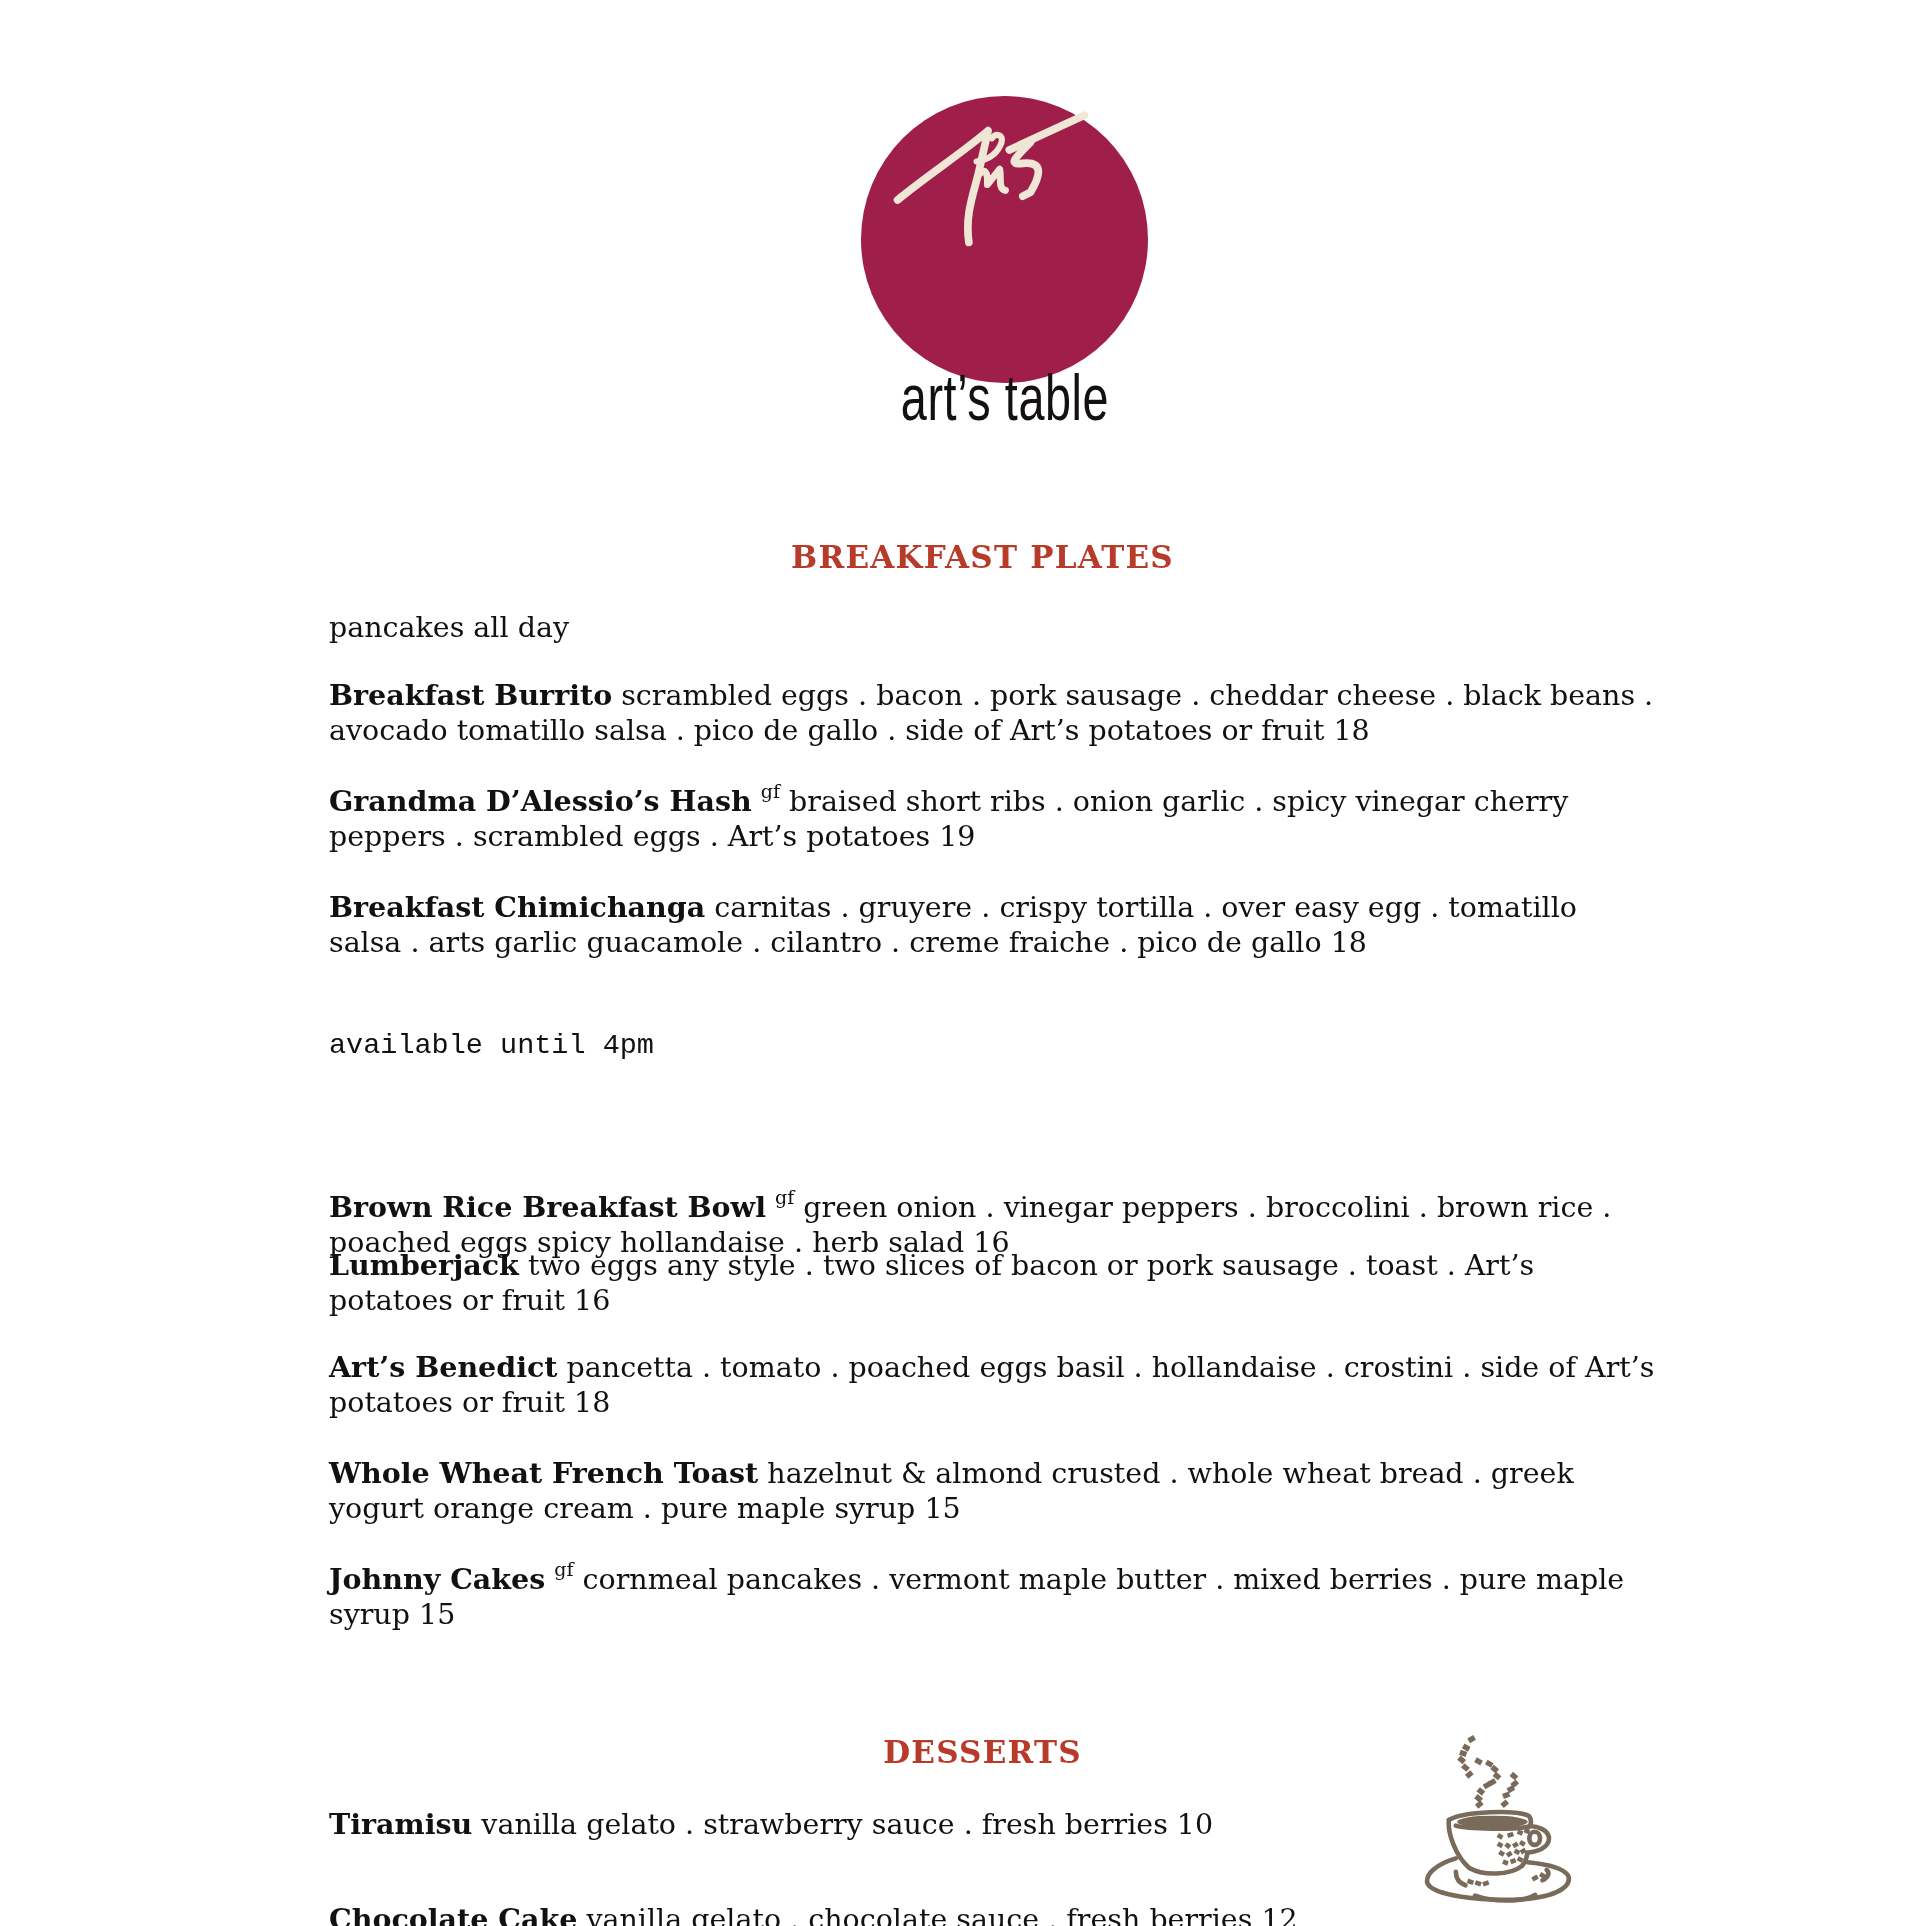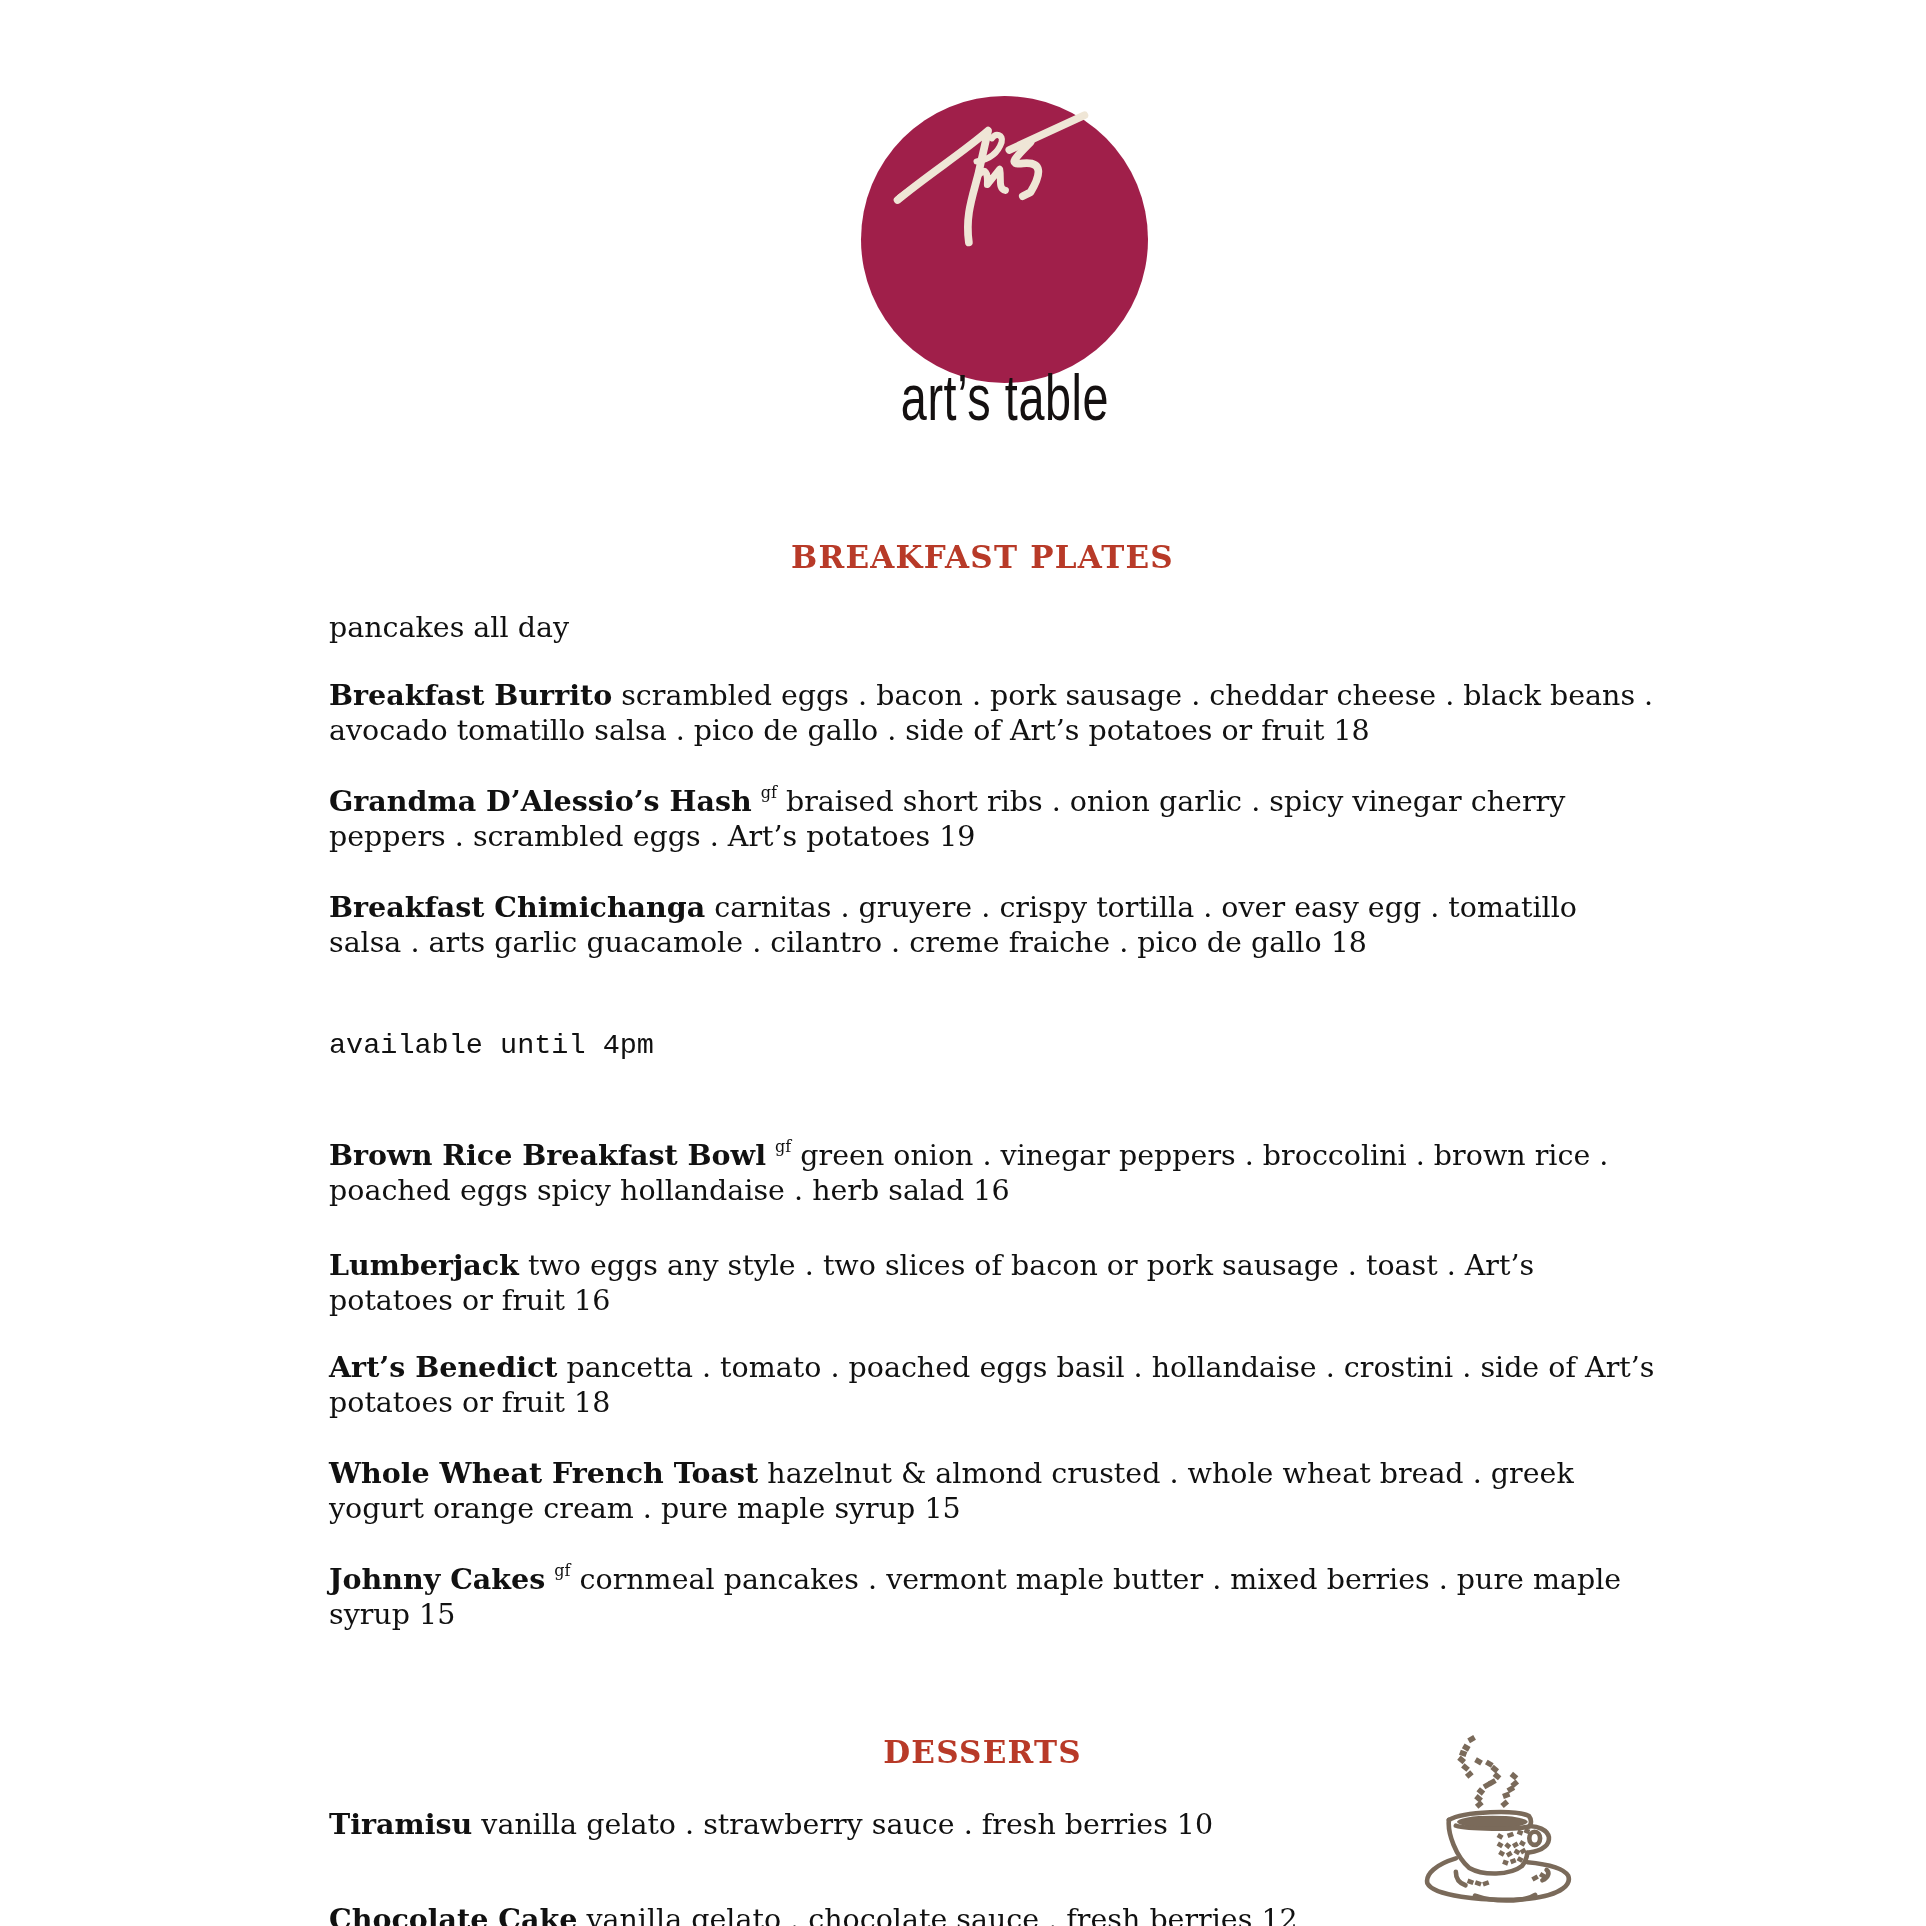--- a/index.html
+++ b/index.html
@@ -9,21 +9,21 @@
   .logo-circle { width: 287px; height: 287px; border-radius: 50%; background: #a01f4a; position: relative; }
   .logo-circle svg { position: absolute; left: 0; top: 0; }
   .wordmark { position: absolute; left: 828px; top: 360px; width: 354px; text-align: center;
               font-family: "Liberation Sans", "DejaVu Sans", sans-serif; font-size: 65px;
               transform: scaleX(0.72); transform-origin: center top; letter-spacing: 0.8px; color: #141010; }
   .heading { position: absolute; left: 0; width: 1965px; text-align: center; font-weight: bold;
              font-family: "DejaVu Serif", serif; font-size: 31px; letter-spacing: 1.2px; }
   .subnote { position: absolute; left: 329px; font-size: 28.5px; }
   .item { position: absolute; left: 329px; width: 1329px; font-size: 28.5px; line-height: 35px; }
   .item .name { font-weight: bold; }
-  .item sup { font-size: 16px; vertical-align: 13px; line-height: 0; }
+  .item sup { font-size: 19px; vertical-align: 13px; line-height: 0; }
   .cup { position: absolute; left: 1402px; top: 1710px; }
 </style>
 </head>
 <body>
 
 <div class="logo-wrap">
   <div class="logo-circle">
     <svg width="287" height="287" viewBox="0 0 745 745">
       <g fill="none" stroke="#efe6d6" stroke-linecap="round" stroke-linejoin="round">
         <path d="M95 270 C 180 200, 260 150, 330 90 L 305 200 C 290 260, 270 310, 280 380" stroke-width="20"></path>
@@ -50,21 +50,21 @@
   <sup>gf</sup>
   <span>braised short ribs . onion  garlic . spicy vinegar cherry peppers . scrambled eggs . Art’s potatoes 19</span>
 </div>
 <div class="item" style="top:890px;">
   <span class="name">Breakfast Chimichanga</span>
   <span>carnitas . gruyere . crispy tortilla . over easy egg . tomatillo salsa . arts garlic guacamole . cilantro . creme fraiche . pico de gallo 18</span>
 </div>
 
 <div class="subnote" style="top:1029px;font-family:Liberation Mono, monospace;">available until 4pm</div>
 
-<div class="item" style="top:1138px;">
+<div class="item" style="top:1190px;">
   <span class="name">Brown Rice Breakfast Bowl</span>
   <sup>gf</sup>
   <span>green onion . vinegar peppers . broccolini . brown rice . poached eggs   spicy hollandaise . herb salad 16</span>
 </div>
 <div class="item" style="top:1248px;">
   <span class="name">Lumberjack</span>
   <span>two eggs any style . two slices of bacon or pork sausage . toast . Art’s potatoes or fruit  16</span>
 </div>
 <div class="item" style="top:1350px;">
   <span class="name">Art’s Benedict</span>

